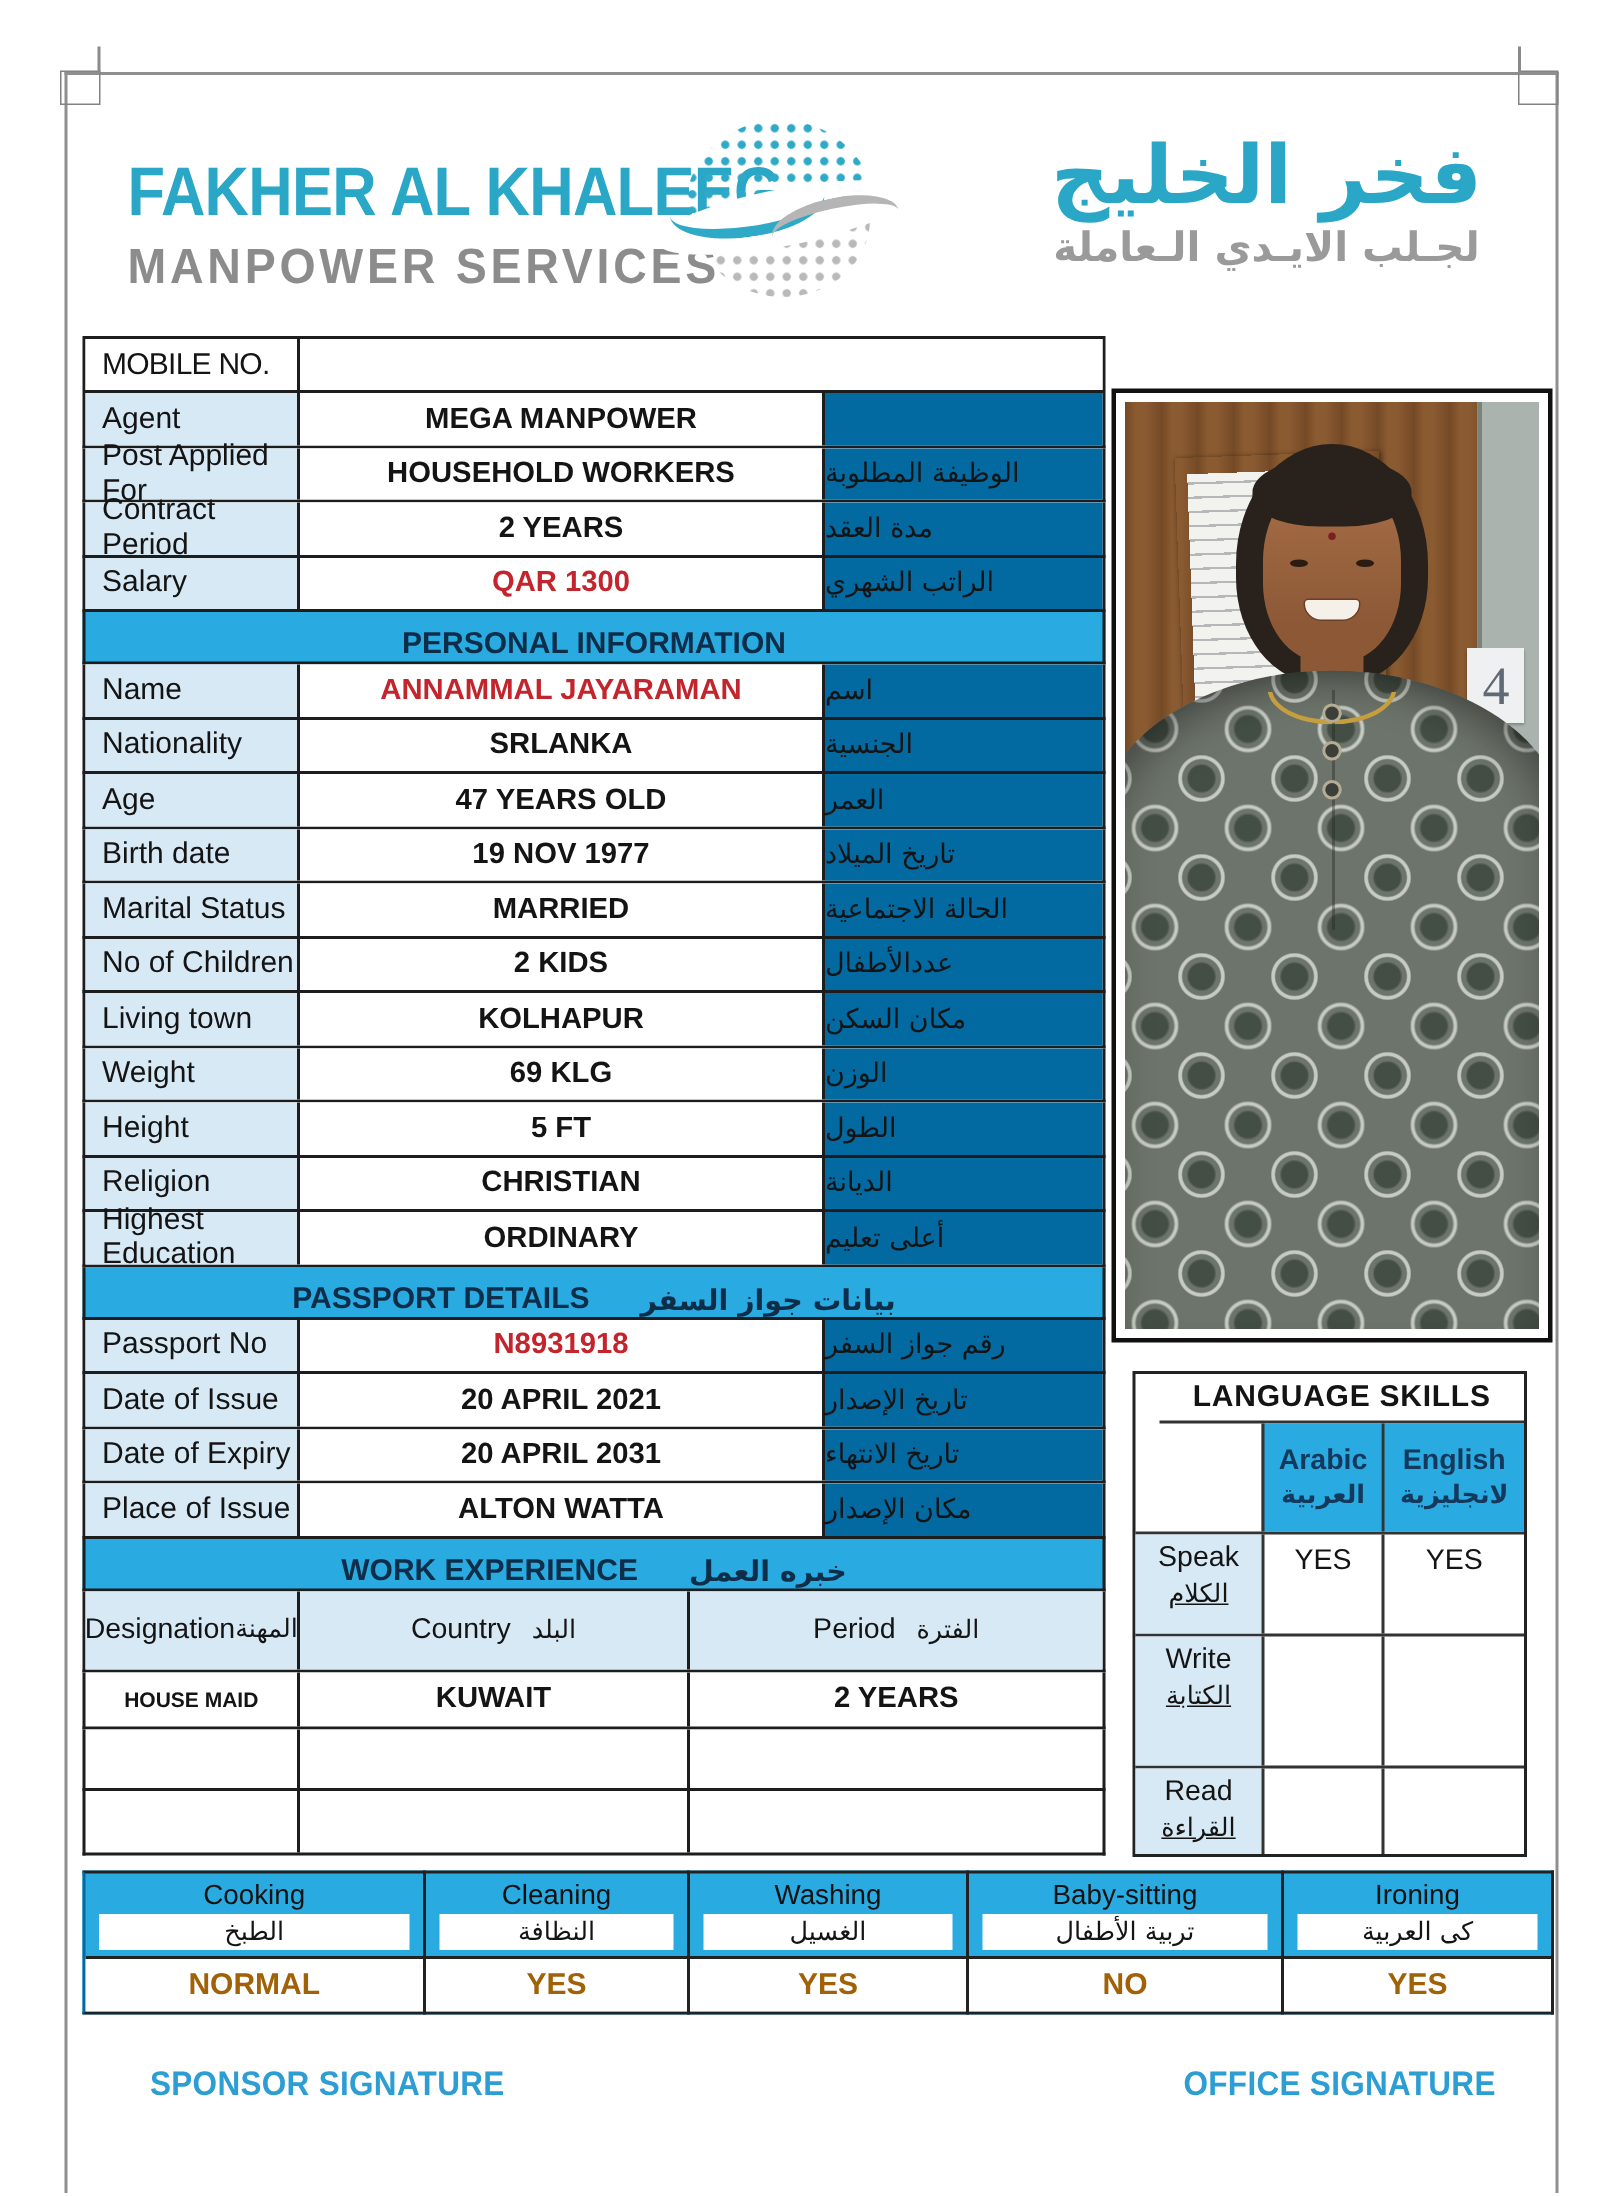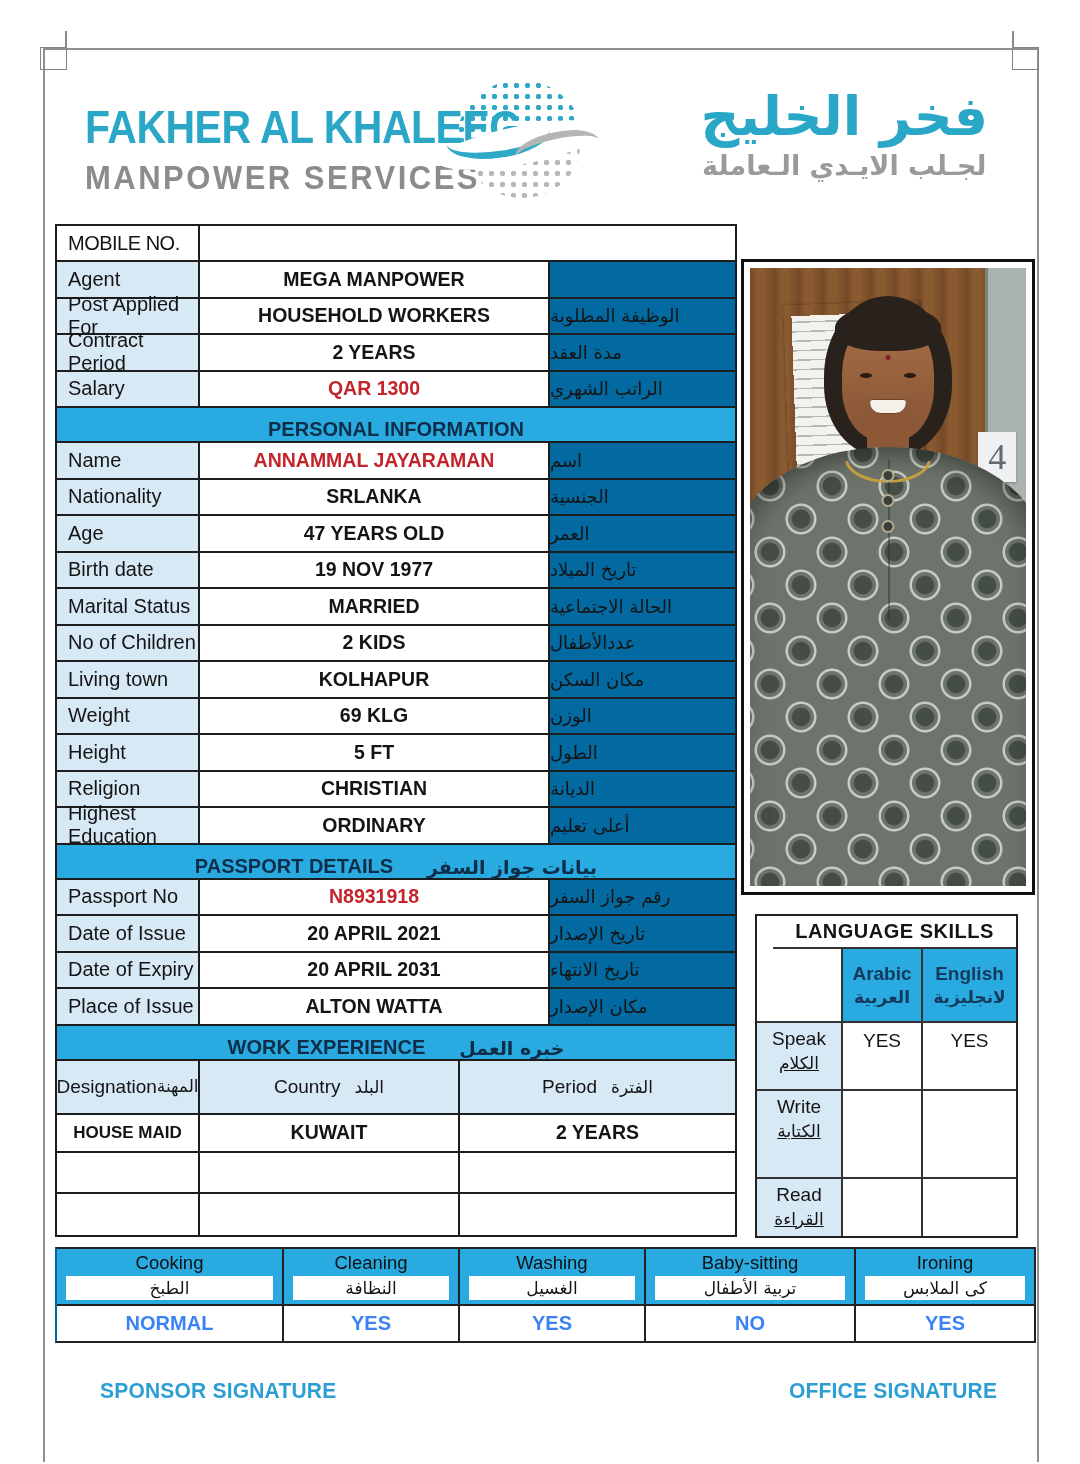--- a/index.html
+++ b/index.html
@@ -58,21 +58,21 @@
     border-left:2px solid #1d1d1d;border-right:2px solid #1d1d1d;border-bottom:2px solid #1d1d1d;}
   .section .sec-ar{font-family:"DejaVu Sans",sans-serif;font-size:19px;}
   
   .work-head{height:54px;}
   .wh1{width:143px;background:#D8E9F6;justify-content:center;
     font-size:19px;border-right:2px solid #1d1d1d;line-height:1.25;}
   .wh1 .ar{font-size:17px;}
   .wh2{width:260px;justify-content:center;gap:14px;font-size:19px;border-right:2px solid #1d1d1d;background:#D8E9F6;}
   .wh3{flex:1;justify-content:center;gap:14px;font-size:19px;background:#D8E9F6;}
   .wh2 .ar,.wh3 .ar{font-size:17px;}
-  .wv1{width:143px;justify-content:center;font-weight:bold;font-size:17px;border-right:2px solid #1d1d1d;}
+  .wv1{width:143px;justify-content:center;font-weight:bold;font-size:14px;border-right:2px solid #1d1d1d;}
   .wv2{width:260px;justify-content:center;font-weight:bold;font-size:19.5px;border-right:2px solid #1d1d1d;}
   .wv3{flex:1;justify-content:center;font-weight:bold;font-size:19.5px;}
   .work-rows .row:nth-of-type(1){height:38px;}
   .work-rows .row:nth-of-type(2){height:41px;}
   .work-rows .row:nth-of-type(3){height:43px;}
 
   
   .photo-frame{position:absolute;left:741px;top:259px;width:294px;height:636px;background:#fff;
     border:3px solid #101010;box-sizing:border-box;padding:6px;}
   .photo{position:relative;width:100%;height:100%;background:#96a099;overflow:hidden;}
@@ -143,21 +143,21 @@
 
   
   .skills{position:absolute;left:55px;top:1247px;width:981px;display:grid;
     grid-template-columns:229px 176px 186px 210px 180px;}
   .skill-col{border:2px solid #222;border-left:none;box-sizing:border-box;background:#29ABE2;}
   .skill-col:nth-of-type(1){border-left:2px solid #0369a1;}
   .skill-en{text-align:center;font-size:18.5px;height:27px;line-height:28px;color:#111;}
   .skill-ar{background:#fff;margin:0 9px 4px;height:24px;line-height:24px;text-align:center;
     font-size:17px;font-family:"DejaVu Sans",sans-serif;}
   .skill-val{height:35px;border-top:2px solid #222;background:#fff;display:flex;align-items:center;
-    justify-content:center;font-weight:bold;font-size:20px;color:#3b82f6;}
+    justify-content:center;font-weight:bold;font-size:20px;color:#a16207;}
 
   
   .sig{position:absolute;top:1377px;font-size:21px;font-weight:bold;color:#2D9ED4;
     letter-spacing:.2px;transform:scaleY(1.08);transform-origin:left top;}
   .sig.sponsor{left:100px;} .sig.office{left:789px;}
 </style>
 </head>
 <body>
 
 <div>
@@ -465,21 +465,21 @@
         <div class="skill-head">
           <div class="skill-en">Baby-sitting</div>
           <div class="skill-ar">تربية الأطفال</div>
         </div>
         <div class="skill-val">NO</div>
       </div>
 
       <div class="skill-col">
         <div class="skill-head">
           <div class="skill-en">Ironing</div>
-          <div class="skill-ar">كى الملابس</div>
+          <div class="skill-ar">كى العربية</div>
         </div>
         <div class="skill-val">YES</div>
       </div>
 
   </div>
 
   <div class="sig sponsor">SPONSOR SIGNATURE</div>
   <div class="sig office">OFFICE SIGNATURE</div>
 </div>
 

